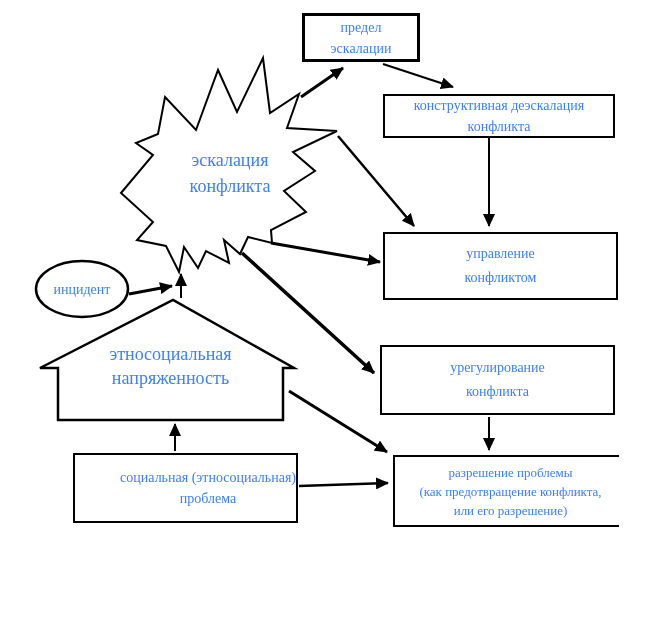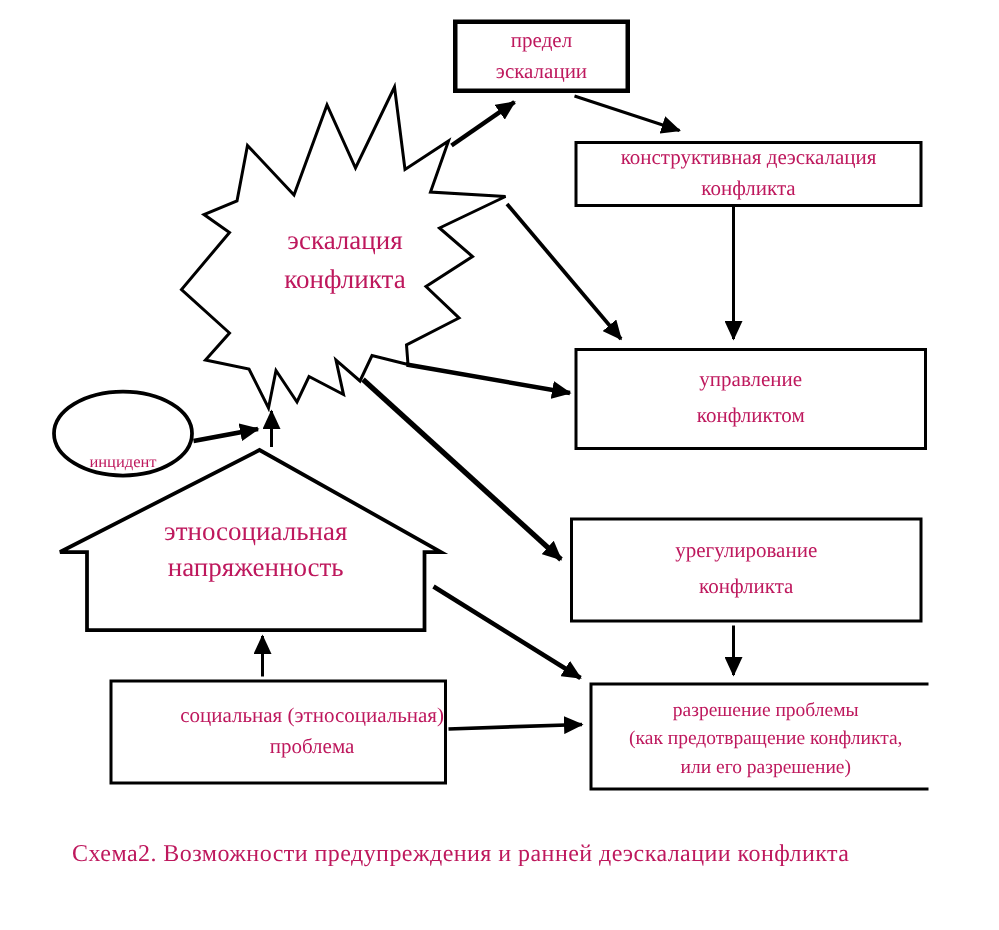--- a/index.html
+++ b/index.html
@@ -1,32 +1,32 @@
 <!DOCTYPE html>
 <html><head>
 <meta charset="utf-8">
 <style>
   html,body{margin:0;padding:0;background:#fff;}
   .canvas{
     position:relative;width:619px;height:620px;background:#ffffff;
-    font-family:"Liberation Serif", serif;color:#be185d;overflow:hidden;
+    font-family:"Liberation Serif", serif;color:#3b82f6;overflow:hidden;
   }
   .box{
     position:absolute;border:2px solid #000;background:#fff;box-sizing:border-box;
     display:flex;align-items:center;justify-content:center;text-align:center;
     font-size:14px;line-height:21px;white-space:pre-line;
   }
   .box.thick{border-width:3px;}
   .box.roomy{line-height:24px;}
   .box.tight{font-size:13px;line-height:19px;}
   .shape-label{
     position:absolute;z-index:3;text-align:center;white-space:pre-line;
     font-size:18px;line-height:26px;
   }
-  .shape-label.small{font-size:11px;line-height:18px;margin-top:18px;}
+  .shape-label.small{font-size:14px;line-height:18px;}
   svg.overlay{position:absolute;left:0;top:0;z-index:2;pointer-events:none;}
   .caption{
     position:absolute;left:48px;top:561px;font-size:16px;letter-spacing:0.3px;
     white-space:nowrap;z-index:4;
   }
   .stray{position:absolute;left:640px;top:560px;font-size:14px;z-index:4;}
 </style>
 </head>
 <body>
 
@@ -91,16 +91,15 @@
   </svg>
 
   <div class="shape-label" style="left:150px;top:147px;width:160px;">эскалация
 конфликта</div>
 
   <div class="shape-label" style="left:78px;top:342px;width:185px;line-height:24px;">этносоциальная
 напряженность</div>
 
   <div class="shape-label small" style="left:40px;top:281px;width:84px;">инцидент</div>
 
-  <div class="caption">Схема2. Возможности предупреждения и ранней деэскалации конфликта</div>
   <div class="stray">’</div>
 
 </div>
 
 </body></html>

